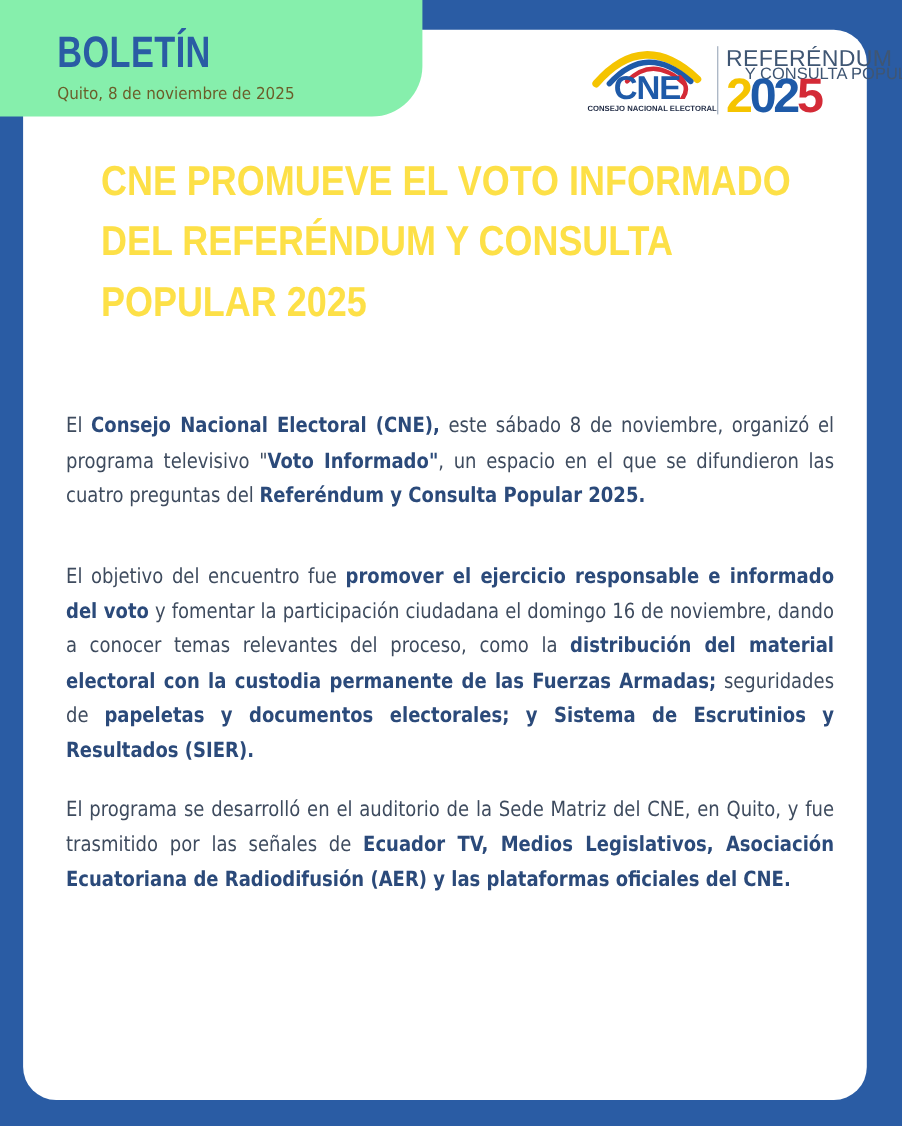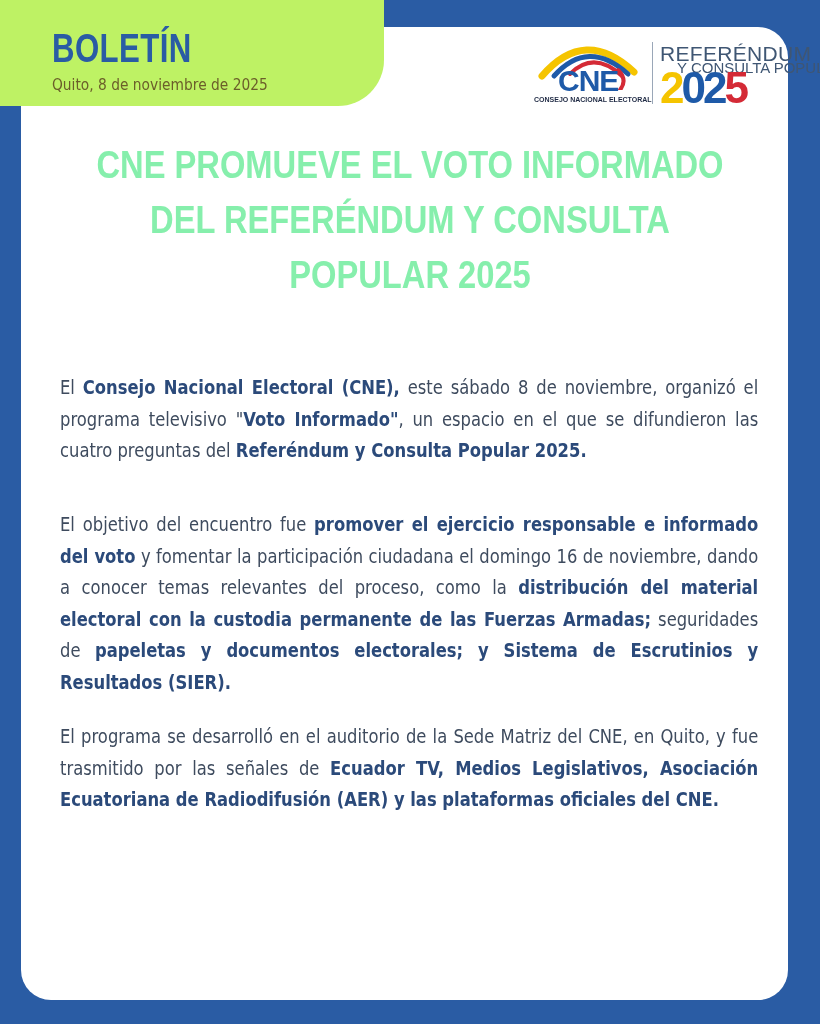--- a/index.html
+++ b/index.html
@@ -13,21 +13,21 @@
       position: absolute;
       left: 21px; top: 27px;
       width: 767px; height: 973px;
       background: #ffffff;
       border-radius: 30px;
     }
     .tab {
       position: absolute;
       left: 0; top: 0;
       width: 384px; height: 106px;
-      background: #bef264;
+      background: #86efac;
       border-bottom-right-radius: 46px;
       z-index: 2;
     }
     .tab-title {
       position: absolute;
       left: 52px; top: 26px;
       font-family: "Liberation Sans", sans-serif;
       font-weight: bold;
       font-size: 40px;
       line-height: 44px;
@@ -93,26 +93,25 @@
     }
     .ref-year .d1 { color: #f5c400; }
     .ref-year .d2 { color: #1e5aa8; }
     .ref-year .d3 { color: #1e5aa8; }
     .ref-year .d4 { color: #d42a36; }
 
     .headline {
       position: absolute;
       left: 40px; top: 138px;
       width: 740px;
-      text-align: center;
       font-family: "Liberation Sans", sans-serif;
       font-weight: bold;
       font-size: 38px;
       line-height: 55px;
-      color: #86efac;
+      color: #fde047;
       z-index: 3;
     }
     .headline span { display: block; transform: scaleX(0.86); transform-origin: center top; white-space: nowrap; }
 
     .body-text {
       position: absolute;
       left: 60px;
       width: 698px;
       font-family: "DejaVu Sans", sans-serif;
       font-size: 19px;

